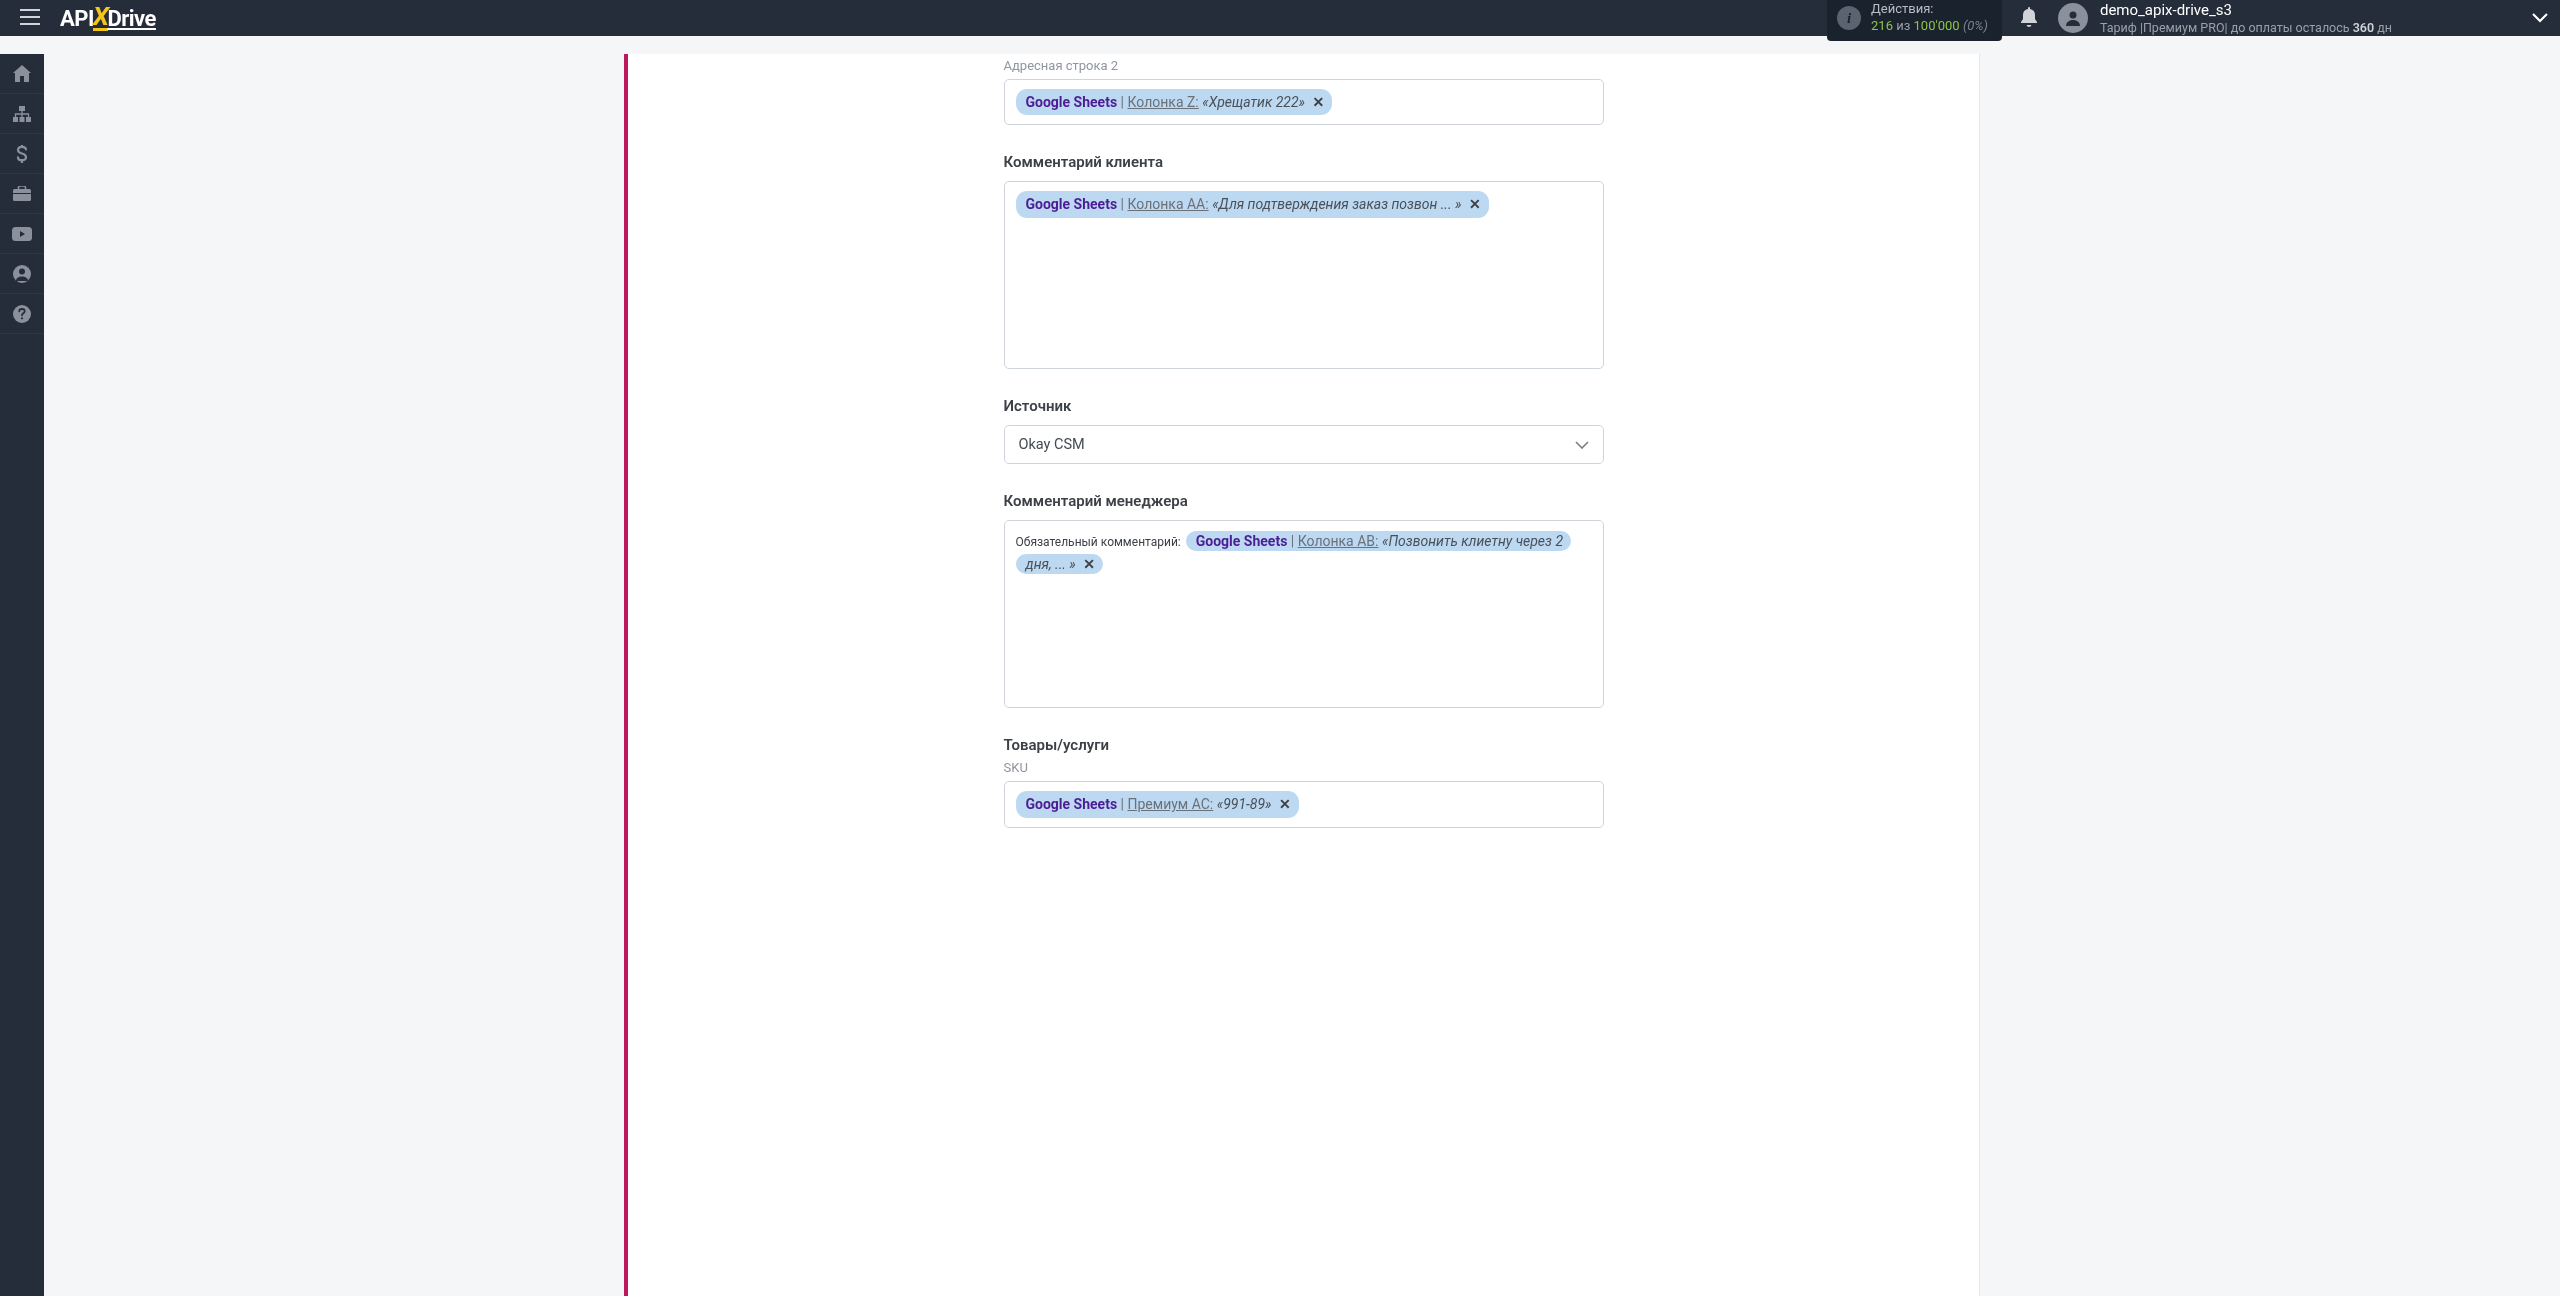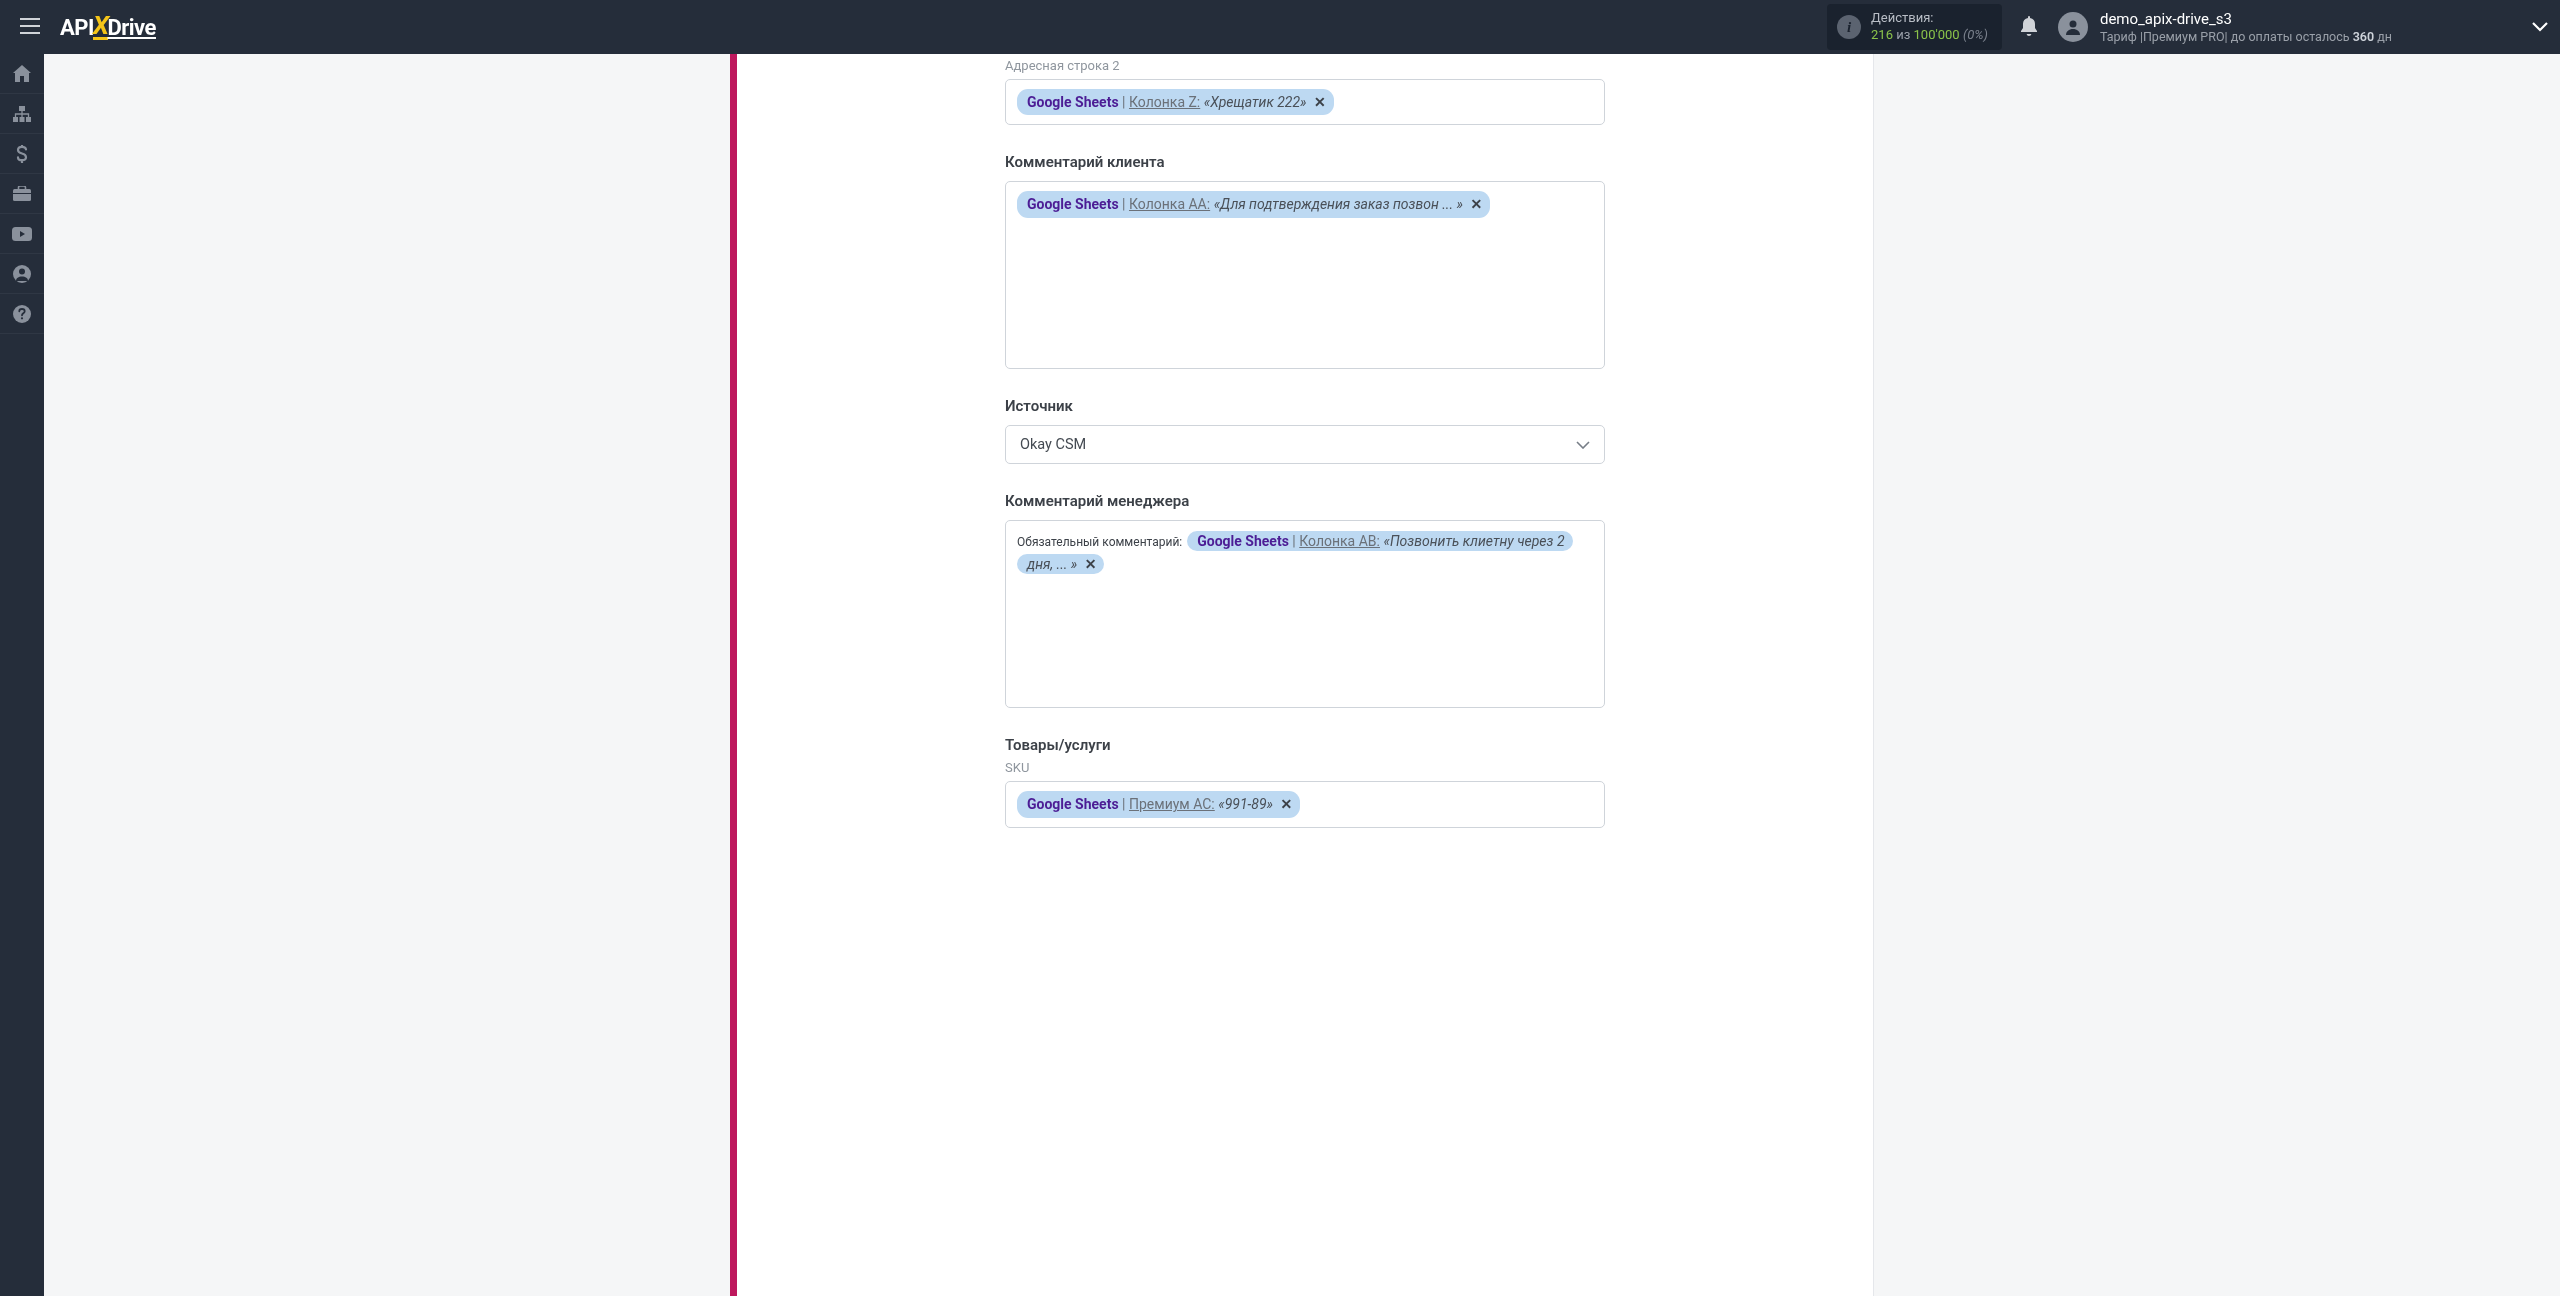--- a/index.html
+++ b/index.html
@@ -5,21 +5,21 @@
     * { margin: 0; padding: 0; box-sizing: border-box; }
     body {
       font-family: -apple-system, BlinkMacSystemFont, "Segoe UI", Roboto, Arial, sans-serif;
       background: #f5f6f7;
       color: #212529;
       font-size: 14px;
     }
     
     
     .header {
-      height: 54px;
+      height: 36px;
       background: #252d3a;
       display: flex;
       align-items: center;
       padding: 0 12px;
       position: fixed;
       top: 0; left: 0; right: 0;
       z-index: 100;
     }
     .menu-btn {
       color: #d0d3d8;
@@ -109,24 +109,24 @@
     
     .main-wrap {
       margin-left: 44px;
       margin-top: 54px;
       padding: 0;
       display: flex;
       justify-content: center;
     }
     .panel {
       background: #fff;
-      width: 1144px;
+      width: 1356px;
       max-width: calc(100% - 60px);
       min-height: calc(100vh - 54px);
-      border-left: 7px solid #be185d;
+      border-left: 4px solid #be185d;
       border-right: 1px solid #e5e7eb;
       padding: 0 0 20px 0;
     }
     .form-col {
       width: 600px;
       margin: 0 auto;
       padding-top: 8px;
     }
     .field-block { margin-bottom: 28px; }
     .field-label {

